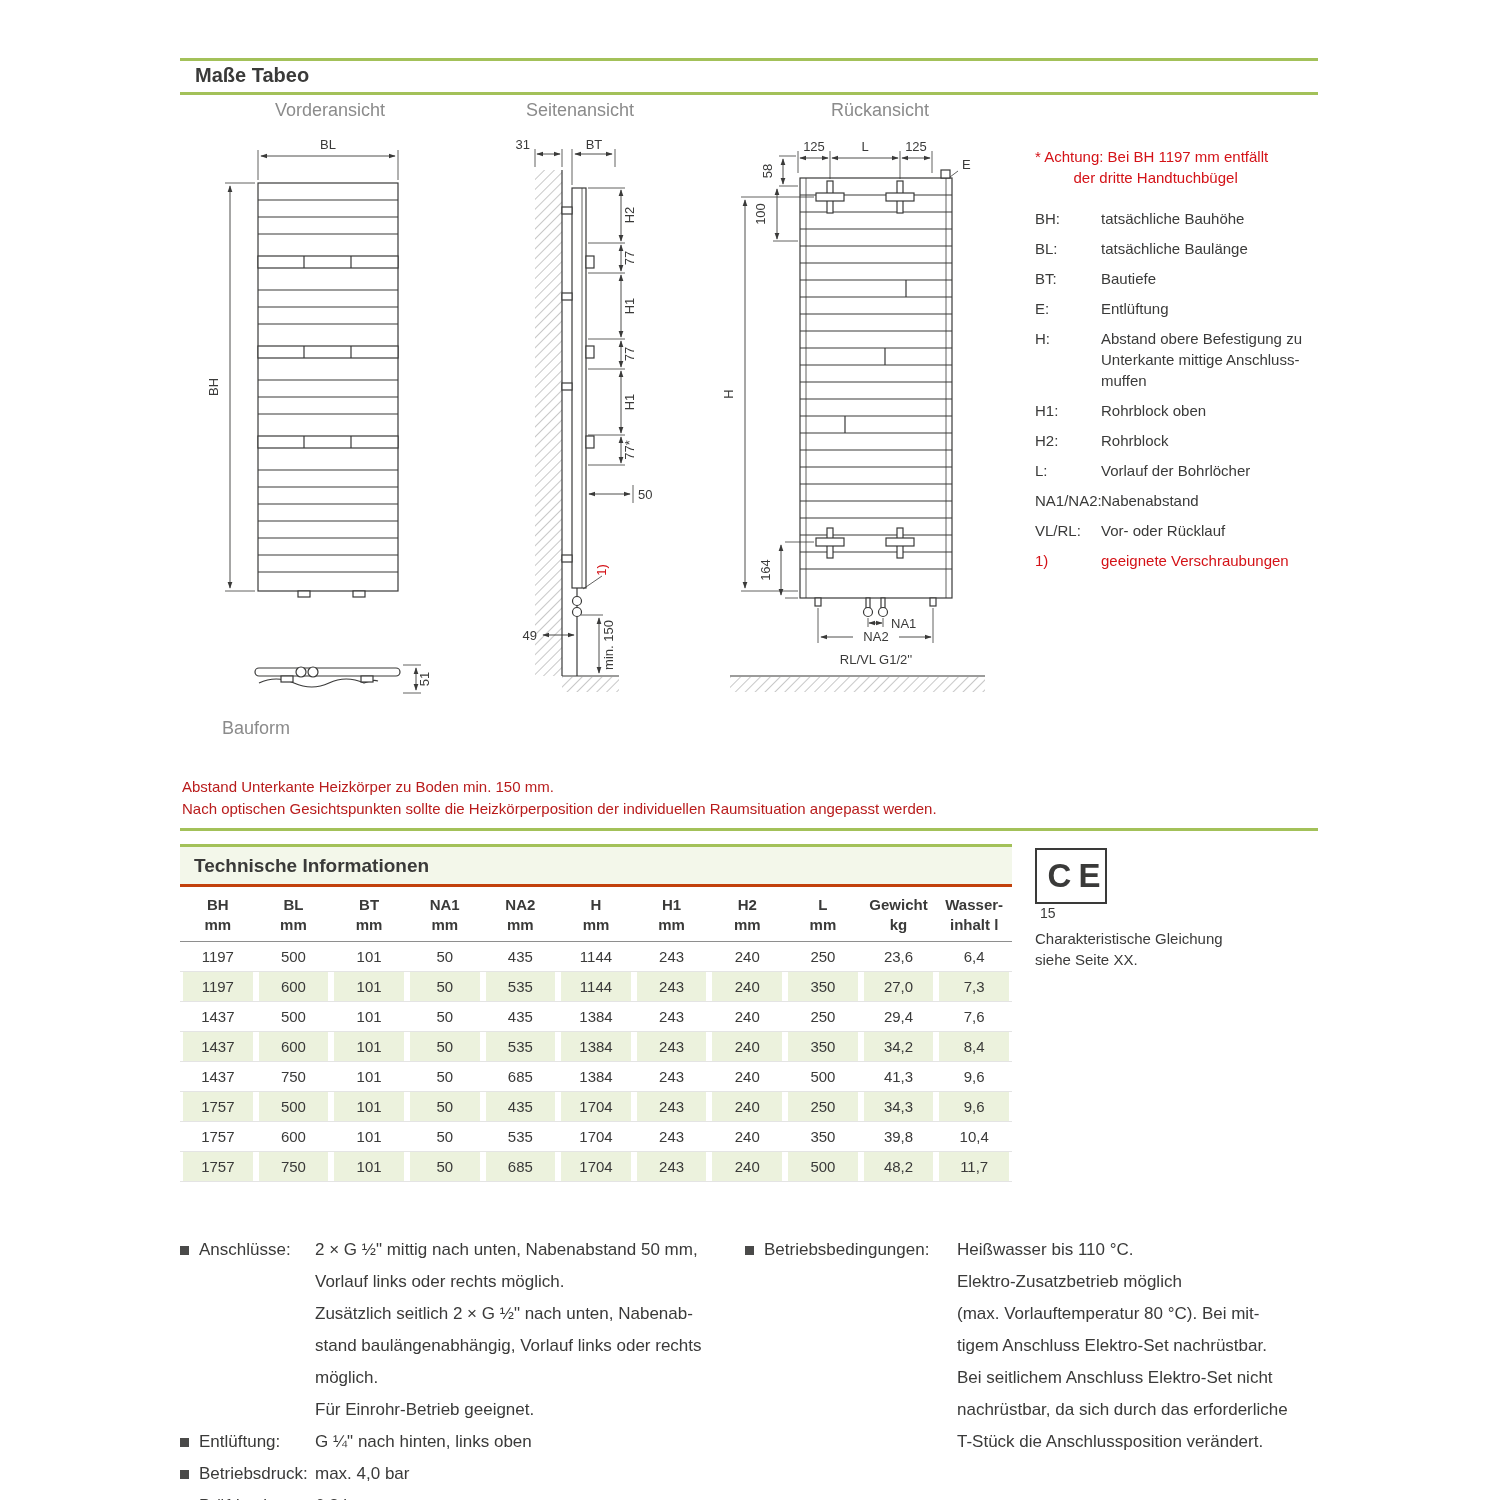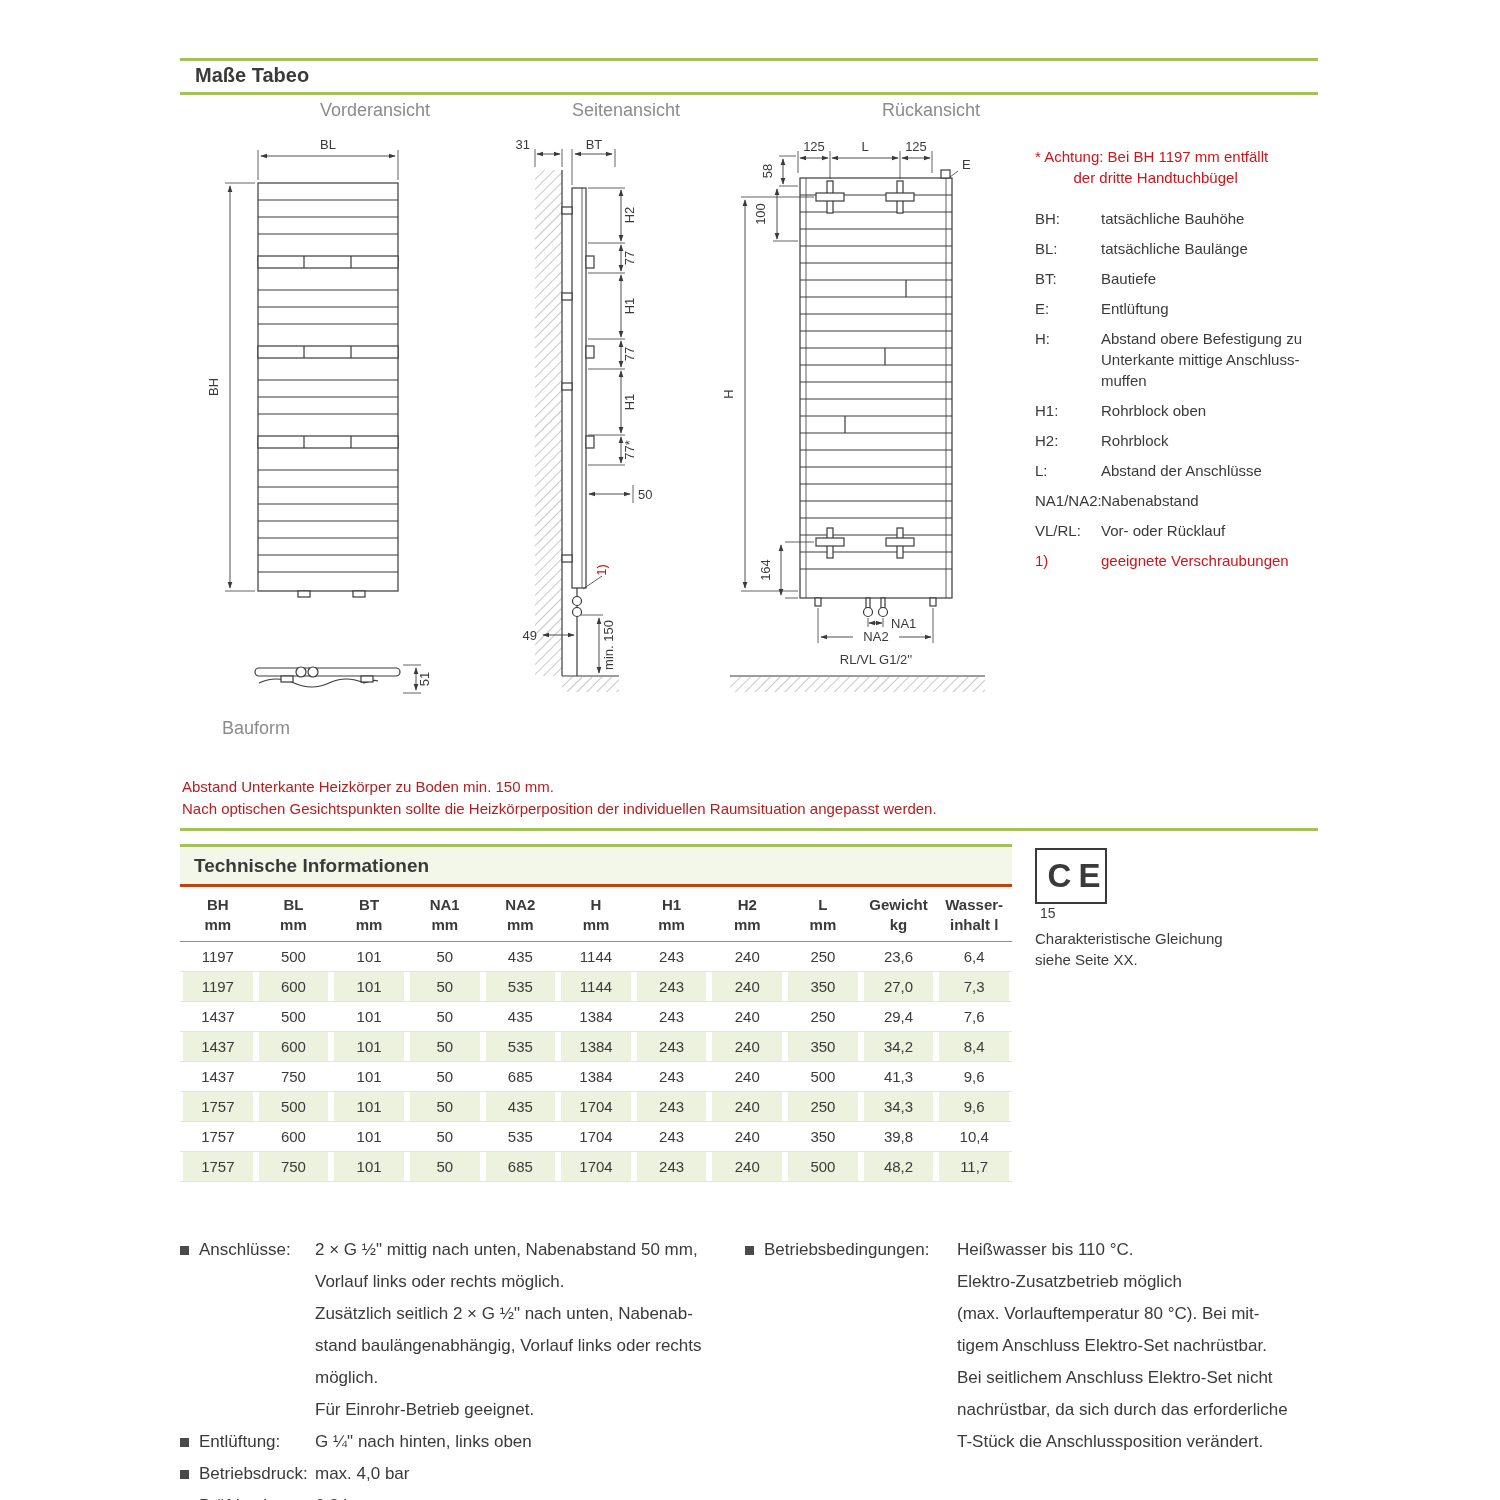--- a/index.html
+++ b/index.html
@@ -1,20 +1,20 @@
 <!DOCTYPE html>
 <html><head>
 <meta charset="utf-8">
 <style>
   html,body{margin:0;padding:0;background:#fff;}
   .page{position:relative;width:1500px;height:1500px;background:#fff;
         font-family:"Liberation Sans",sans-serif;color:#3a3a39;overflow:hidden;margin-top:28px;}
   .rule{position:absolute;left:180px;width:1138px;height:3px;background:#a3c159;}
   .title{position:absolute;left:195px;top:36px;font-size:20px;font-weight:bold;margin:0;color:#3a3a39;}
-  .view-label{position:absolute;top:72px;width:200px;text-align:right;font-size:18px;color:#8b8b8b;}
+  .view-label{position:absolute;top:72px;width:200px;text-align:center;font-size:18px;color:#8b8b8b;}
   .draw{position:absolute;left:185px;top:95px;}
   .oln{fill:#fff;stroke:#3a3a39;stroke-width:1.2;}
   .ln{stroke:#3a3a39;stroke-width:1.2;fill:none;}
   .thin{stroke:#3a3a39;stroke-width:0.8;fill:none;}
   .dim{stroke:#3a3a39;stroke-width:0.9;fill:none;}
   .dtxt{font-family:"Liberation Sans",sans-serif;font-size:13px;fill:#3a3a39;}
   .red{fill:#d41217;color:#d41217;}
   .bauform{position:absolute;left:222px;top:690px;font-size:18px;color:#8b8b8b;}
   .warning{position:absolute;left:1035px;top:118px;font-size:15px;line-height:21px;color:#d41217;}
   .warning .ind{padding-left:8px;text-align:center;}
@@ -254,21 +254,21 @@
       <div class="legend-row">
         <span class="legend-term">H1:</span>
         <span class="legend-desc">Rohrblock oben</span>
       </div>
       <div class="legend-row">
         <span class="legend-term">H2:</span>
         <span class="legend-desc">Rohrblock</span>
       </div>
       <div class="legend-row">
         <span class="legend-term">L:</span>
-        <span class="legend-desc">Abstand der Anschlüsse</span>
+        <span class="legend-desc">Vorlauf der Bohrlöcher</span>
       </div>
       <div class="legend-row">
         <span class="legend-term">NA1/NA2:</span>
         <span class="legend-desc">Nabenabstand</span>
       </div>
       <div class="legend-row">
         <span class="legend-term">VL/RL:</span>
         <span class="legend-desc">Vor- oder Rücklauf</span>
       </div>
       <div class="legend-row is-red">

